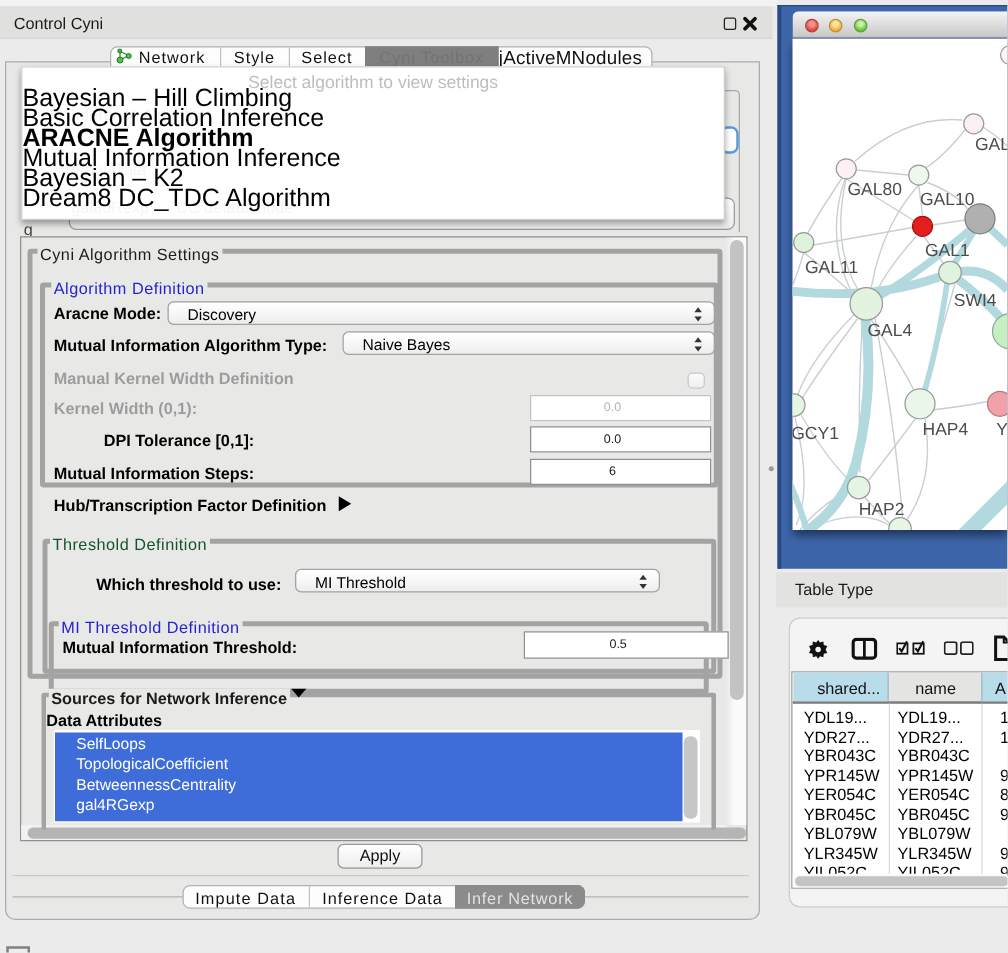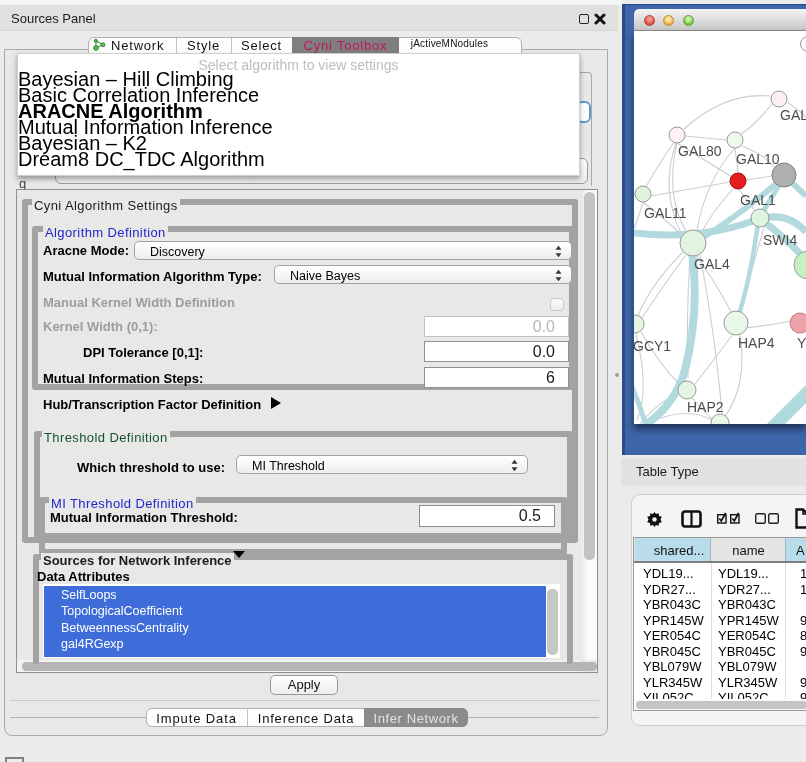--- a/index.html
+++ b/index.html
@@ -5,33 +5,33 @@
 * { margin:0; padding:0; box-sizing:border-box; }
 html,body { width:806px; height:762px; overflow:hidden; }
 body { font-family:"Liberation Sans", sans-serif; background:#ebebeb; position:relative; }
 .abs { position:absolute; }
 .blabel { font-weight:bold; font-size:13px; color:#000; }
 .dlabel { font-weight:bold; font-size:13px; color:#9d9d9d; }
 .combo { position:absolute; border:1px solid #a3a3a3; border-radius:5px;
   background:linear-gradient(#ffffff,#f7f7f7 50%,#ededed); font-size:13px; color:#000; }
 .combo .ctext { position:absolute; left:15px; top:2.5px; font-size:12.5px; }
 .carr { position:absolute; right:9px; top:3px; width:7px; }
-.fld { position:absolute; background:#fff; font-size:16px; text-align:right; padding-right:13px; }
+.fld { position:absolute; background:#fff; font-size:10px; text-align:center; padding-right:13px; }
 .fen { border:1px solid #8f8f8f; color:#1a1a1a; }
 .fdis { border:1px solid #c3c3c3; color:#b5b5b5; }
-.grp { position:absolute; border:6px solid #a3a3a3; border-radius:3px; }
+.grp { position:absolute; border:4px solid #a3a3a3; border-radius:3px; }
 .glab { position:absolute; top:-7px; font-size:13px; letter-spacing:0.4px; padding:0 2px; background:#e8e8e7; white-space:nowrap; }
 </style>
 </head>
 <body>
 
 <div class="abs" style="left:0;top:0;width:622px;height:5px;background:#f3f3f3;"></div>
 
 <div class="abs" style="left:0;top:5px;width:618px;height:26px;background:#e0e0de;border-bottom:1px solid #d6d6d4;">
-  <div class="abs" style="left:11px;top:6px;font-size:13px;color:#1b1b1b;">Sources Panel</div>
+  <div class="abs" style="left:11px;top:6px;font-size:13px;color:#1b1b1b;">Control Cyni</div>
   <div class="abs" style="left:579px;top:9px;width:10px;height:10px;border:1.6px solid #222;border-radius:2px;"></div>
   <svg class="abs" style="left:594px;top:8px;" width="12" height="12" viewBox="0 0 12 12">
     <path d="M2 2 L10 10 M10 2 L2 10" stroke="#111" stroke-width="3" stroke-linecap="round"></path>
   </svg>
 </div>
 
 <div class="abs" style="left:4px;top:49px;width:604px;height:687px;border:1px solid #ababab;border-radius:0 0 8px 8px;background:#e8e8e7;"></div>
 
 <div class="abs" style="left:88px;top:37px;width:434px;height:20px;background:#fdfdfd;border:1px solid #b2b2b2;border-radius:6px 6px 0 0;"></div>
 <div class="abs" style="left:176px;top:38px;width:1px;height:18px;background:#c2c2c2;"></div>
@@ -39,22 +39,22 @@
 <div class="abs" style="left:292px;top:37px;width:107px;height:20px;background:#7f7f7f;"></div>
 <svg class="abs" style="left:92px;top:38px;" width="14" height="14" viewBox="0 0 14 14">
   <path d="M4 3 L4 10 M4 10 L11 6.5 M4 3 L11 6.5" stroke="#3a9a3a" stroke-width="1.1" fill="none"></path>
   <circle cx="3.8" cy="2.8" r="1.6" fill="#4ab34a" stroke="#1d701d" stroke-width="0.7"></circle>
   <circle cx="4" cy="10" r="2.4" fill="#57bb57" stroke="#1d701d" stroke-width="0.7"></circle>
   <circle cx="11" cy="6.8" r="2" fill="#57bb57" stroke="#1d701d" stroke-width="0.7"></circle>
 </svg>
 <div class="abs" style="left:111px;top:38px;font-size:13px;letter-spacing:0.8px;color:#111;">Network</div>
 <div class="abs" style="left:176px;top:38px;width:55px;text-align:center;font-size:13px;letter-spacing:0.8px;color:#111;">Style</div>
 <div class="abs" style="left:231px;top:38px;width:61px;text-align:center;font-size:13px;letter-spacing:0.8px;color:#111;">Select</div>
-<div class="abs" style="left:292px;top:38px;width:107px;text-align:center;font-size:13px;letter-spacing:0.8px;color:#be185d;">Cyni Toolbox</div>
-<div class="abs" style="left:399px;top:38px;width:101px;text-align:center;font-size:10px;letter-spacing:0.2px;color:#111;">jActiveMNodules</div>
+<div class="abs" style="left:292px;top:38px;width:107px;text-align:center;font-size:13px;letter-spacing:0.8px;color:#737373;">Cyni Toolbox</div>
+<div class="abs" style="left:399px;top:38px;width:101px;text-align:center;font-size:15px;letter-spacing:0.2px;color:#111;">jActiveMNodules</div>
 
 <div class="abs" style="left:555px;top:72px;width:37px;height:114px;border-top:1px solid #a8a8a8;border-right:1px solid #a8a8a8;border-radius:0 4px 0 0;"></div>
 <div class="abs" style="left:55px;top:158px;width:533px;height:26px;border:1px solid #9a9a9a;border-radius:6px;background:linear-gradient(#fff,#ececec);"></div>
 <div class="abs" style="left:576px;top:101px;width:15px;height:22px;border:2.5px solid #5b9bd8;border-radius:6px;background:#fff;"></div>
 <div class="abs" style="left:19px;top:176px;font-size:13px;color:#444;">g</div>
 
 <div class="abs" style="left:16px;top:189px;width:582px;height:484px;border:1px solid #8f8f8f;background:#e8e8e7;"></div>
 
 <div class="abs" style="left:581px;top:190px;width:16px;height:470px;background:linear-gradient(90deg,#e8e8e8,#fafafa 40%,#fafafa);"></div>
 <div class="abs" style="left:584px;top:192px;width:11px;height:368px;background:#c3c3c3;border-radius:5.5px;"></div>
@@ -113,21 +113,21 @@
   <svg class="carr" width="8" height="13" viewBox="0 0 8 13">
     <path d="M4 0 L7.4 4.6 H0.6 Z" fill="#333"></path>
       <path d="M4 13 L7.4 8.4 H0.6 Z" fill="#333"></path>
   </svg>
 </div>
 
 <div class="grp" style="left:39px;top:497px;width:528px;height:58px;padding-left:28px;">
   <div class="glab" style="left:4px;color:#2424cf;">MI Threshold Definition</div>
 </div>
 <div class="blabel abs" style="left:50px;top:510px;">Mutual Information Threshold:</div>
-<div class="fld fen" style="left:419px;top:505px;width:136px;height:22px;line-height:20px;">0.5</div>
+<div class="fld fen" style="left:419px;top:505px;width:164px;height:22px;line-height:20px;">0.5</div>
 
 <div class="grp" style="left:33px;top:554px;width:540px;height:110px;border-bottom:none;">
   <div class="glab" style="left:2px;color:#1c1c1c;font-weight:bold;letter-spacing:0;">Sources for Network Inference</div>
 </div>
 <div class="abs" style="left:233px;top:551px;width:0;height:0;border-top:7.5px solid #000;border-left:6.5px solid transparent;border-right:6.5px solid transparent;z-index:3;"></div>
 <div class="blabel abs" style="left:37px;top:569px;">Data Attributes</div>
 
 <div class="abs" style="left:43px;top:584px;width:517px;height:74px;background:#fff;"></div>
 <div class="abs" style="left:44px;top:586px;width:502px;height:71px;background:#3e6cd8;color:#fff;font-size:12.5px;line-height:16.3px;padding:1px 0 0 17px;">SelfLoops<br>TopologicalCoefficient<br>BetweennessCentrality<br>gal4RGexp</div>
 <div class="abs" style="left:547px;top:589px;width:11px;height:66px;background:#c6c6c6;border-radius:5px;"></div>

